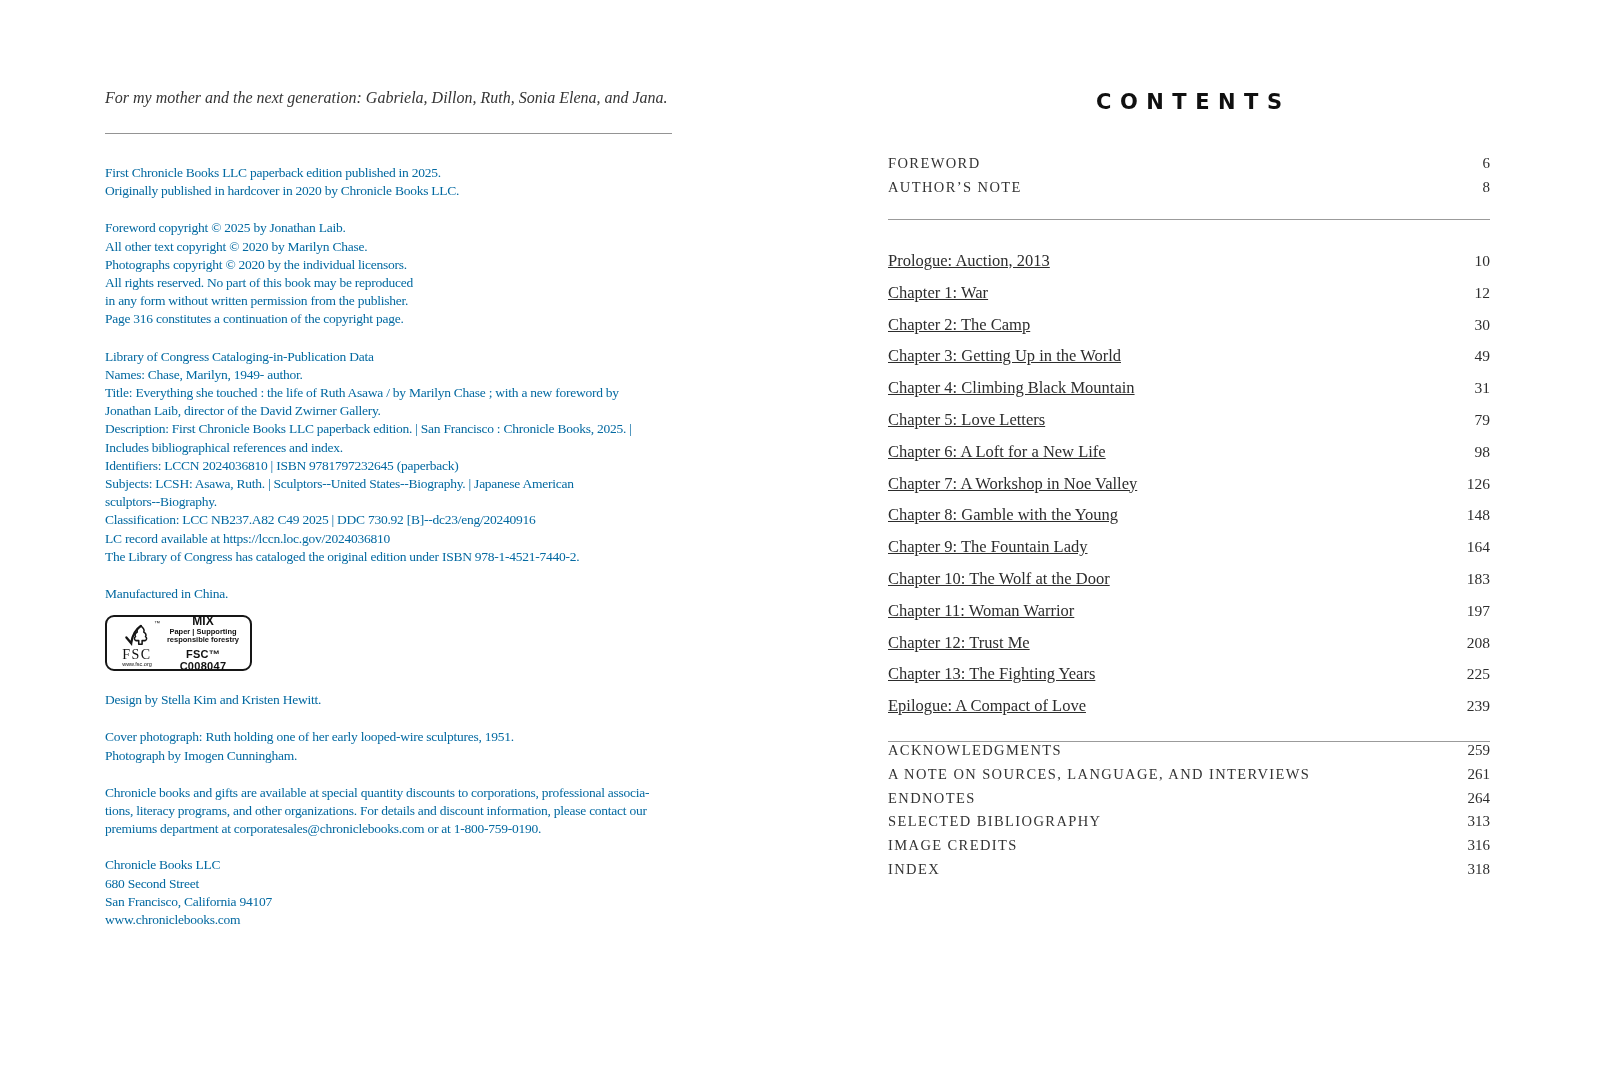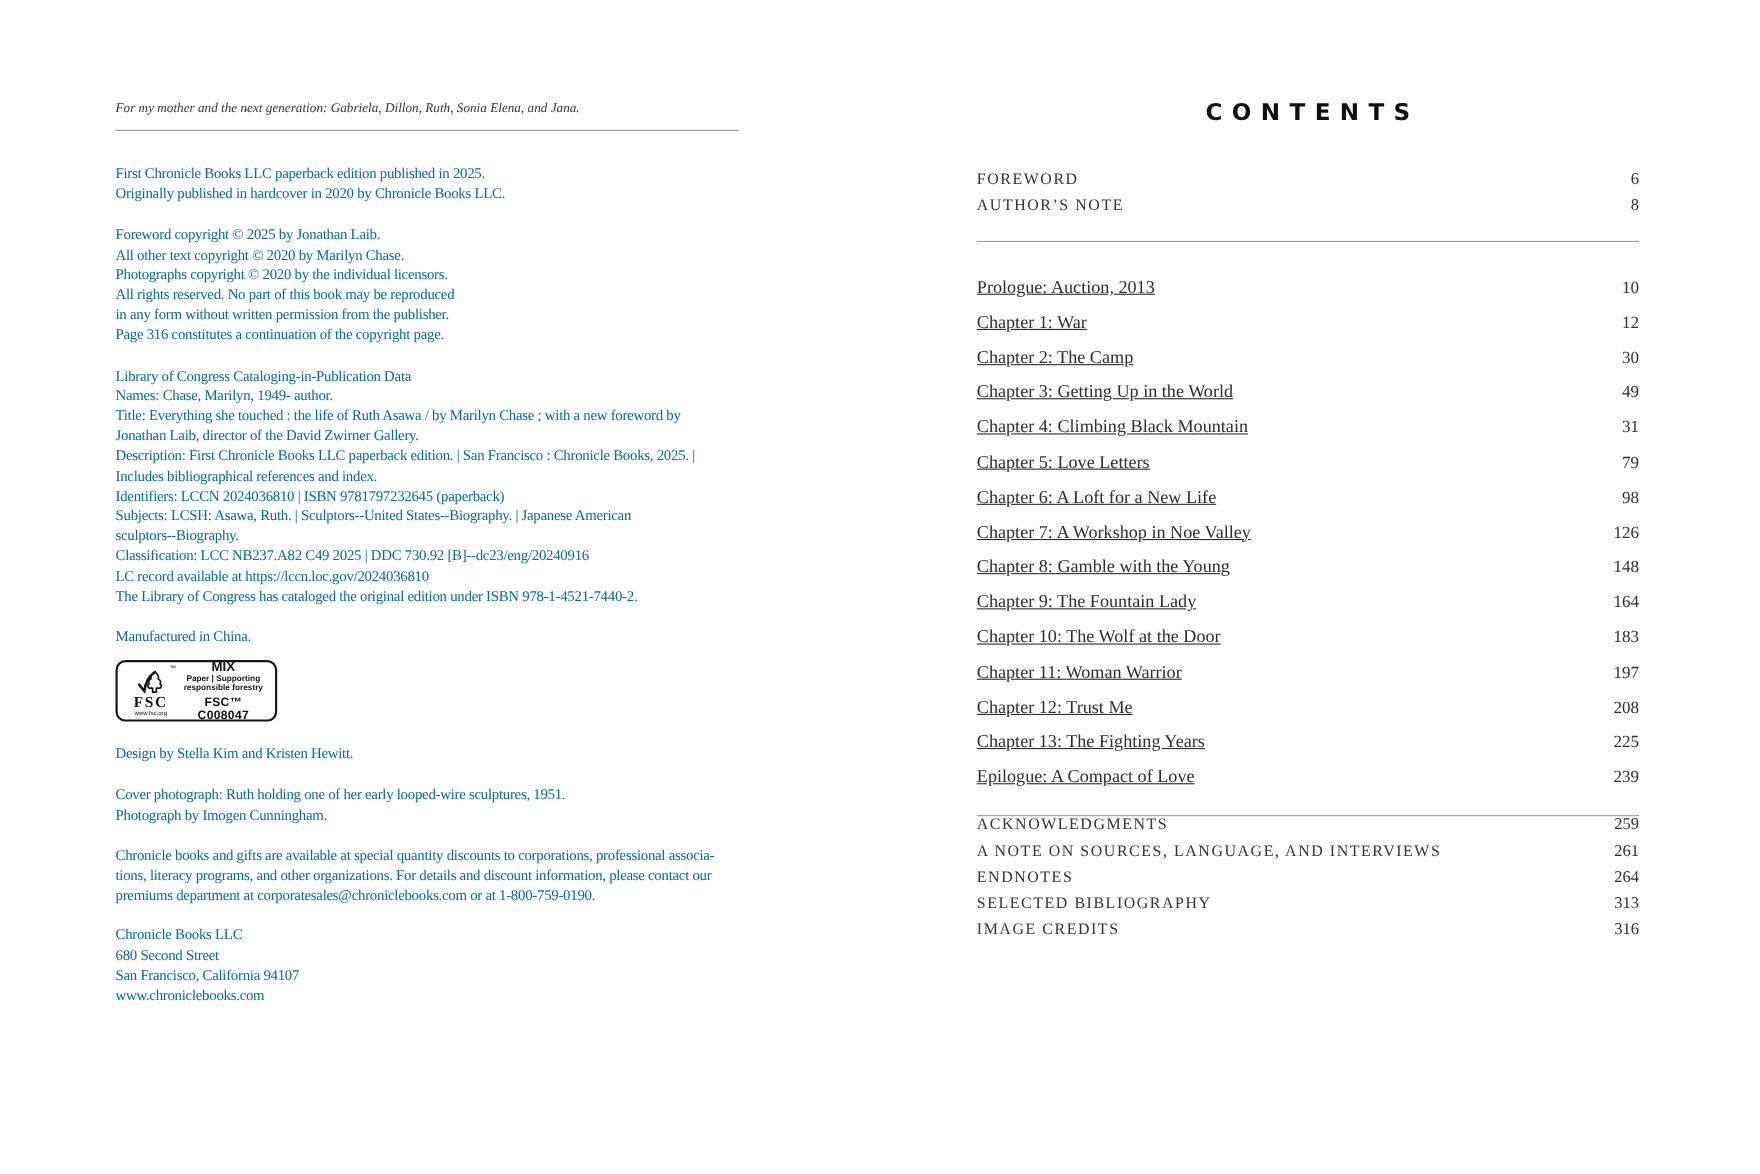--- a/index.html
+++ b/index.html
@@ -16,24 +16,24 @@
 
   
   .left-page {
     position: absolute;
     left: 105px;
     top: 88px;
     width: 567px;
   }
   .dedication {
     font-style: italic;
-    font-size: 12px;
+    font-size: 16px;
     line-height: 20px;
     color: #343434;
-    margin-bottom: 10px;
+    margin-bottom: 25px;
     white-space: nowrap;
   }
   .lrule {
     border: 0;
     border-top: 1.5px solid #949494;
     margin-bottom: 30px;
   }
   .block {
     margin-bottom: 19px;
     font-size: 13.5px;
@@ -68,21 +68,21 @@
   .fsc-tm {
     position: absolute;
     top: 0px;
     right: 2px;
     font-size: 6px;
     line-height: 6px;
   }
   .fsc-tree { margin-top: 2px; height: 27px; }
   .fsc-brand {
     font-family: "Liberation Serif", serif;
-    font-weight: bold;
+    font-weight: normal;
     font-size: 14px;
     line-height: 12px;
     letter-spacing: 1.5px;
   }
   .fsc-url { font-size: 5.5px; line-height: 7px; }
   .fsc-right {
     flex: 1;
     display: flex;
     flex-direction: column;
     align-items: center;
@@ -321,16 +321,20 @@
         <span class="tpage">264</span>
       </div>
       <div class="trow bm">
         <span class="tlabel caps">SELECTED BIBLIOGRAPHY</span>
         <span class="tpage">313</span>
       </div>
       <div class="trow bm">
         <span class="tlabel caps">IMAGE CREDITS</span>
         <span class="tpage">316</span>
       </div>
+      <div class="trow bm">
+        <span class="tlabel caps">INDEX</span>
+        <span class="tpage">318</span>
+      </div>
     </div>
 
   </div>
 </div>
 
 </body></html>

